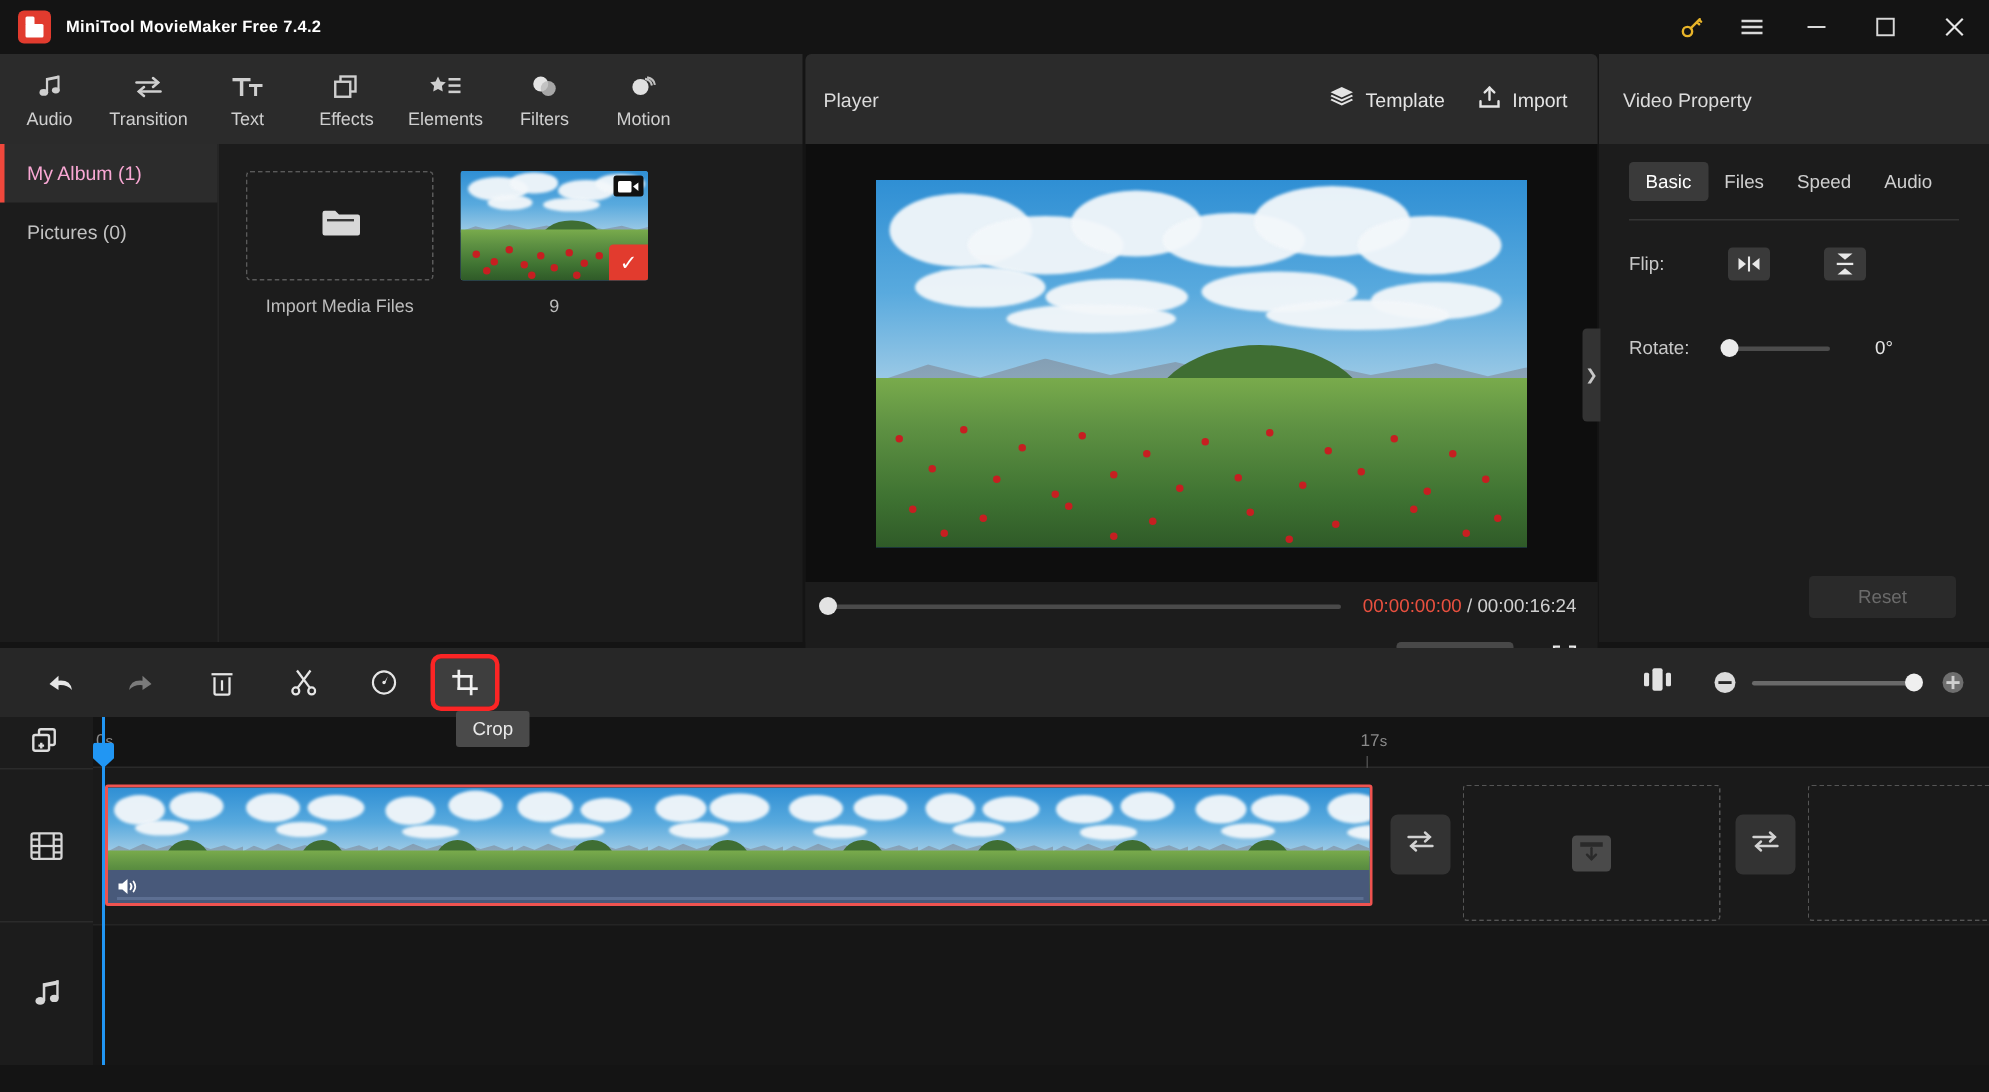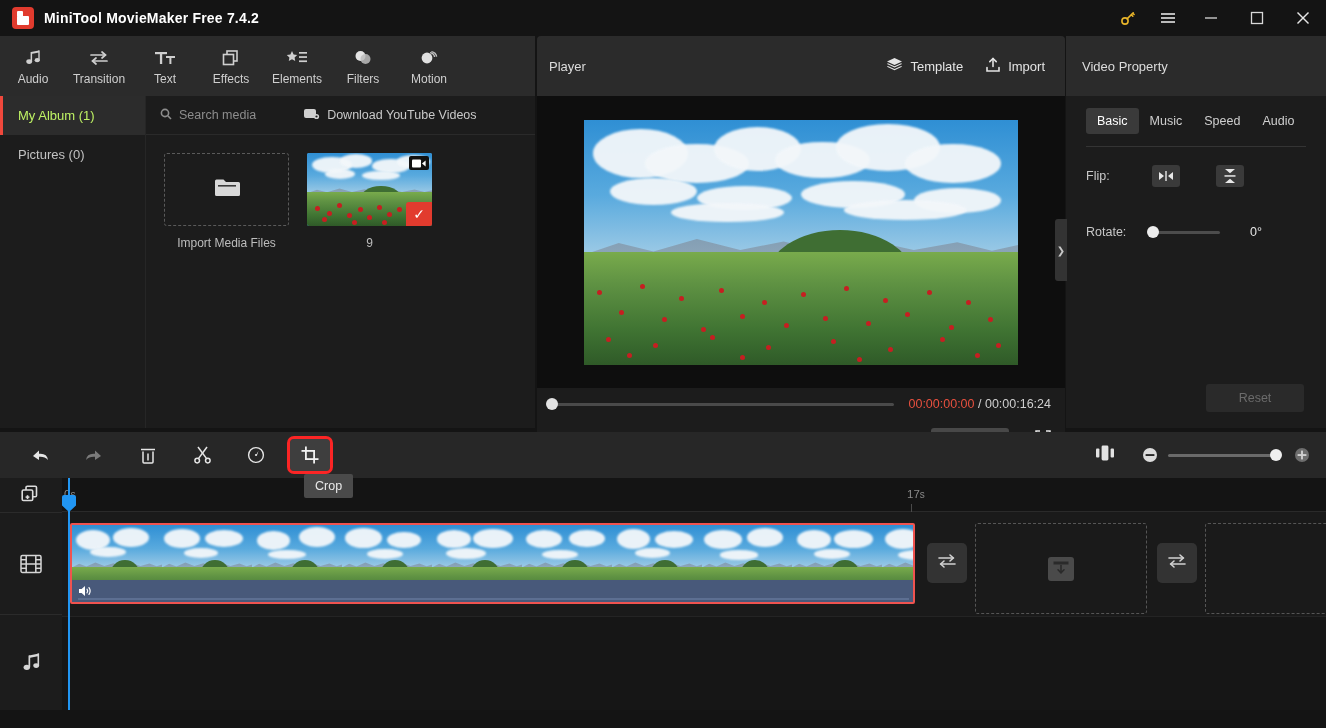--- a/index.html
+++ b/index.html
@@ -23,21 +23,21 @@
     background: #e13b2e; position: relative; display:flex; align-items:center; justify-content:center;
   }
   .app-logo:after {
     content:""; width: 12px; height: 9px; background: #fff; border-radius: 1px;
     position:absolute; bottom:4px;
   }
   .app-logo:before {
     content:""; width: 6px; height: 6px; background: #fff; border-radius:1px;
     position:absolute; top:4px; left:5px;
   }
-  .app-title { margin-left: 10px; font-size: 14px; font-weight: bold; color: #ffffff; letter-spacing: .2px;}
+  .app-title { margin-left: 10px; font-size: 11px; font-weight: bold; color: #ffffff; letter-spacing: .2px;}
   .tb-right { margin-left: auto; display: flex; align-items: center; height: 36px; }
   .tb-btn {
     width: 40px; height: 36px; display: flex; align-items: center; justify-content: center;
     color: #d8d8d8;
   }
   .tb-btn.wide { width: 46px; }
 
   
   .tabstrip {
     position: absolute; left: 0; top: 36px; width: 535px; height: 60px;
@@ -54,21 +54,21 @@
 
   
   .leftnav {
     position: absolute; left: 0; top: 96px; width: 146px; height: 332px;
     background: #1c1c1c; border-right: 1px solid #262626;
   }
   .navitem {
     height: 39px; display: flex; align-items: center; padding-left: 18px;
     font-size: 13px; color: #c2c2c2; position: relative;
   }
-  .navitem.active { background: #2c2c2c; color: #bef264; }
+  .navitem.active { background: #2c2c2c; color: #f9a8d4; }
   .navitem.active:before {
     content: ""; position: absolute; left: 0; top: 0; width: 3px; height: 39px; background: #f0483c;
   }
 
   
   .mediapane {
     position: absolute; left: 146px; top: 96px; width: 389px; height: 332px; background: #1c1c1c;
   }
   .mediabar {
     height: 39px; display: flex; align-items: center; border-bottom: 1px solid #2a2a2a;
@@ -402,43 +402,20 @@
   <div class="leftnav">
     <div class="navitem active">
       <span>My Album (1)</span>
     </div>
     <div class="navitem">
       <span>Pictures (0)</span>
     </div>
   </div>
 
   <div class="mediapane">
-    <div class="mediabar">
-      <div class="searchbox">
-        <span class="sicon">
-          <svg width="12" height="12" viewBox="0 0 12 12">
-              <g fill="none" stroke="#8d8d8d" stroke-width="1.6">
-                <circle cx="5" cy="5" r="3.6"></circle>
-                <line x1="7.8" y1="7.8" x2="11" y2="11"></line>
-              </g>
-            </svg>
-        </span>
-        <span class="stext">Search media</span>
-      </div>
-      <div class="ytdl">
-        <span>
-          <svg width="16" height="12" viewBox="0 0 16 12">
-              <rect x="0" y="1" width="12" height="9" rx="2" fill="#cfcfcf"></rect>
-              <circle cx="12.5" cy="8.5" r="2.6" fill="#cfcfcf"></circle>
-              <circle cx="12.5" cy="8.5" r="1.1" fill="#1c1c1c"></circle>
-            </svg>
-        </span>
-        <span>Download YouTube Videos</span>
-      </div>
-    </div>
     <div class="mediagrid">
       <div class="mediacell">
         <div class="import-tile">
           <span>
             <svg width="26" height="21" viewBox="0 0 26 21">
                 <path d="M1 4 a1.5 1.5 0 0 1 1.5-1.5 h7 l2.5 2.5 h12.5 a1.5 1.5 0 0 1 1.5 1.5 v11 a1.5 1.5 0 0 1-1.5 1.5 H2.5 A1.5 1.5 0 0 1 1 17.5 Z" fill="#d8d8d8"></path>
                 <rect x="4" y="8" width="18" height="1.6" fill="#3a3a3a"></rect>
               </svg>
           </span>
         </div>
@@ -646,21 +623,21 @@
       </div>
     </div>
   </div>
 
   <div class="proppane">
     <div class="prophead">
       <div class="ptitle">Video Property</div>
     </div>
     <div class="proptabs">
       <div class="ptab active"><span>Basic</span></div>
-      <div class="ptab"><span>Music</span></div>
+      <div class="ptab"><span>Files</span></div>
       <div class="ptab"><span>Speed</span></div>
       <div class="ptab"><span>Audio</span></div>
     </div>
     <div class="prop-div"></div>
 
     <div class="proprow">
       <div class="plabel">Flip:</div>
       <div class="flipbtn" style="margin-left:2px">
         <svg width="16" height="12" viewBox="0 0 16 12">
             <g fill="#e8e8e8">

